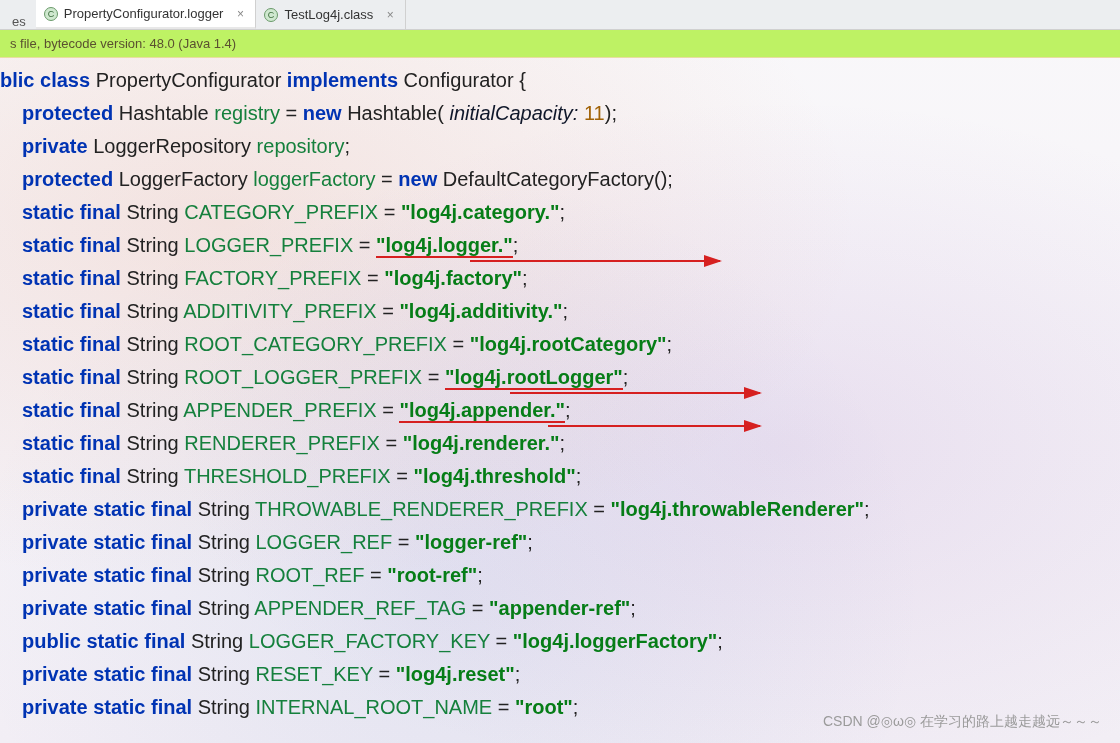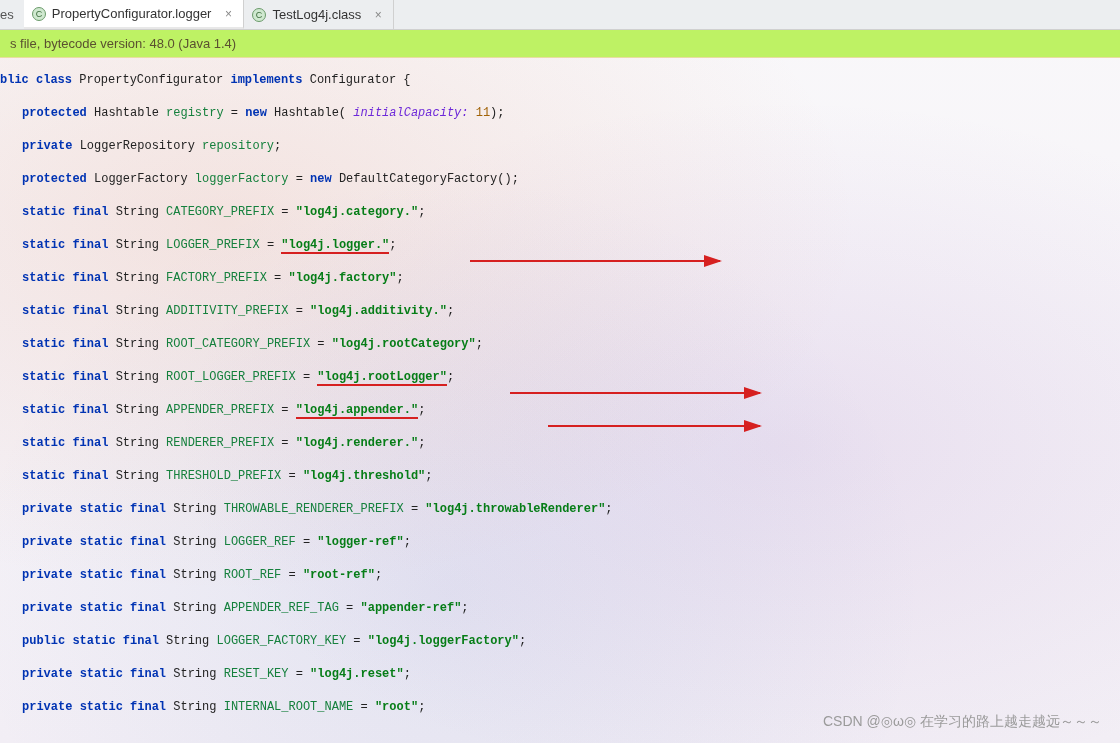--- a/index.html
+++ b/index.html
@@ -14,26 +14,26 @@
     position: absolute; inset: 0;
     background:
       radial-gradient(ellipse at 20% 30%, rgba(220,120,80,0.15), transparent 50%),
       radial-gradient(ellipse at 70% 60%, rgba(140,80,180,0.12), transparent 55%),
       radial-gradient(ellipse at 40% 80%, rgba(80,120,200,0.10), transparent 50%),
       linear-gradient(#f9f8fa, #f2eef5);
     z-index: 0;
   }
   .tabbar {
     position: relative; z-index: 2;
-    display: flex; align-items: center;
+    display: flex; align-items: flex-end;
     height: 30px;
     background: #eceef0;
     border-bottom: 1px solid #d0d0d0;
     font-size: 13px;
-    padding-left: 0;
+    padding-left: 12px;
   }
   .tabbar .cut {
     color: #555; padding: 0 10px 0 0;
   }
   .tab {
     display: flex; align-items: center;
     height: 100%;
     padding: 0 8px 0 8px;
     border-right: 1px solid #d0d0d0;
     cursor: pointer;
@@ -55,36 +55,36 @@
   .infobar {
     position: relative; z-index: 2;
     background: #bef264;
     border-bottom: 1px solid #e9dca0;
     color: #5a5030;
     font-size: 13px;
     padding: 6px 10px;
   }
   .code {
     position: relative; z-index: 1;
-    font-family: Liberation Mono, monospace;
-    font-size: 12px;
+    font-family: Liberation Sans, sans-serif;
+    font-size: 20px;
     line-height: 33px;
     color: #222;
     padding: 6px 0 0 0;
     white-space: pre;
   }
   .line { display: block; padding-left: 22px; }
   .line.l0 { padding-left: 0; }
   .kw { color: #0033b3; font-weight: bold; }
   .type { color: #222; }
   .field { color: #15803d; }
   .op { color: #222; }
   .str { color: #067d17; font-weight: bold; }
   .num { color: #a16207; }
-  .hint { color: #6d28d9; font-style: italic; font-weight: normal; }
+  .hint { color: #0f172a; font-style: italic; font-weight: normal; }
   .pun { color: #222; }
   svg.arrow { position: absolute; z-index: 3; pointer-events: none; }
   .watermark {
     position: absolute; bottom: 12px; right: 18px;
     color: #9a9a9a; font-size: 14px;
     z-index: 3;
   }
   .underline-red { border-bottom: 2px solid #d62020; }
 </style>
 </head>

